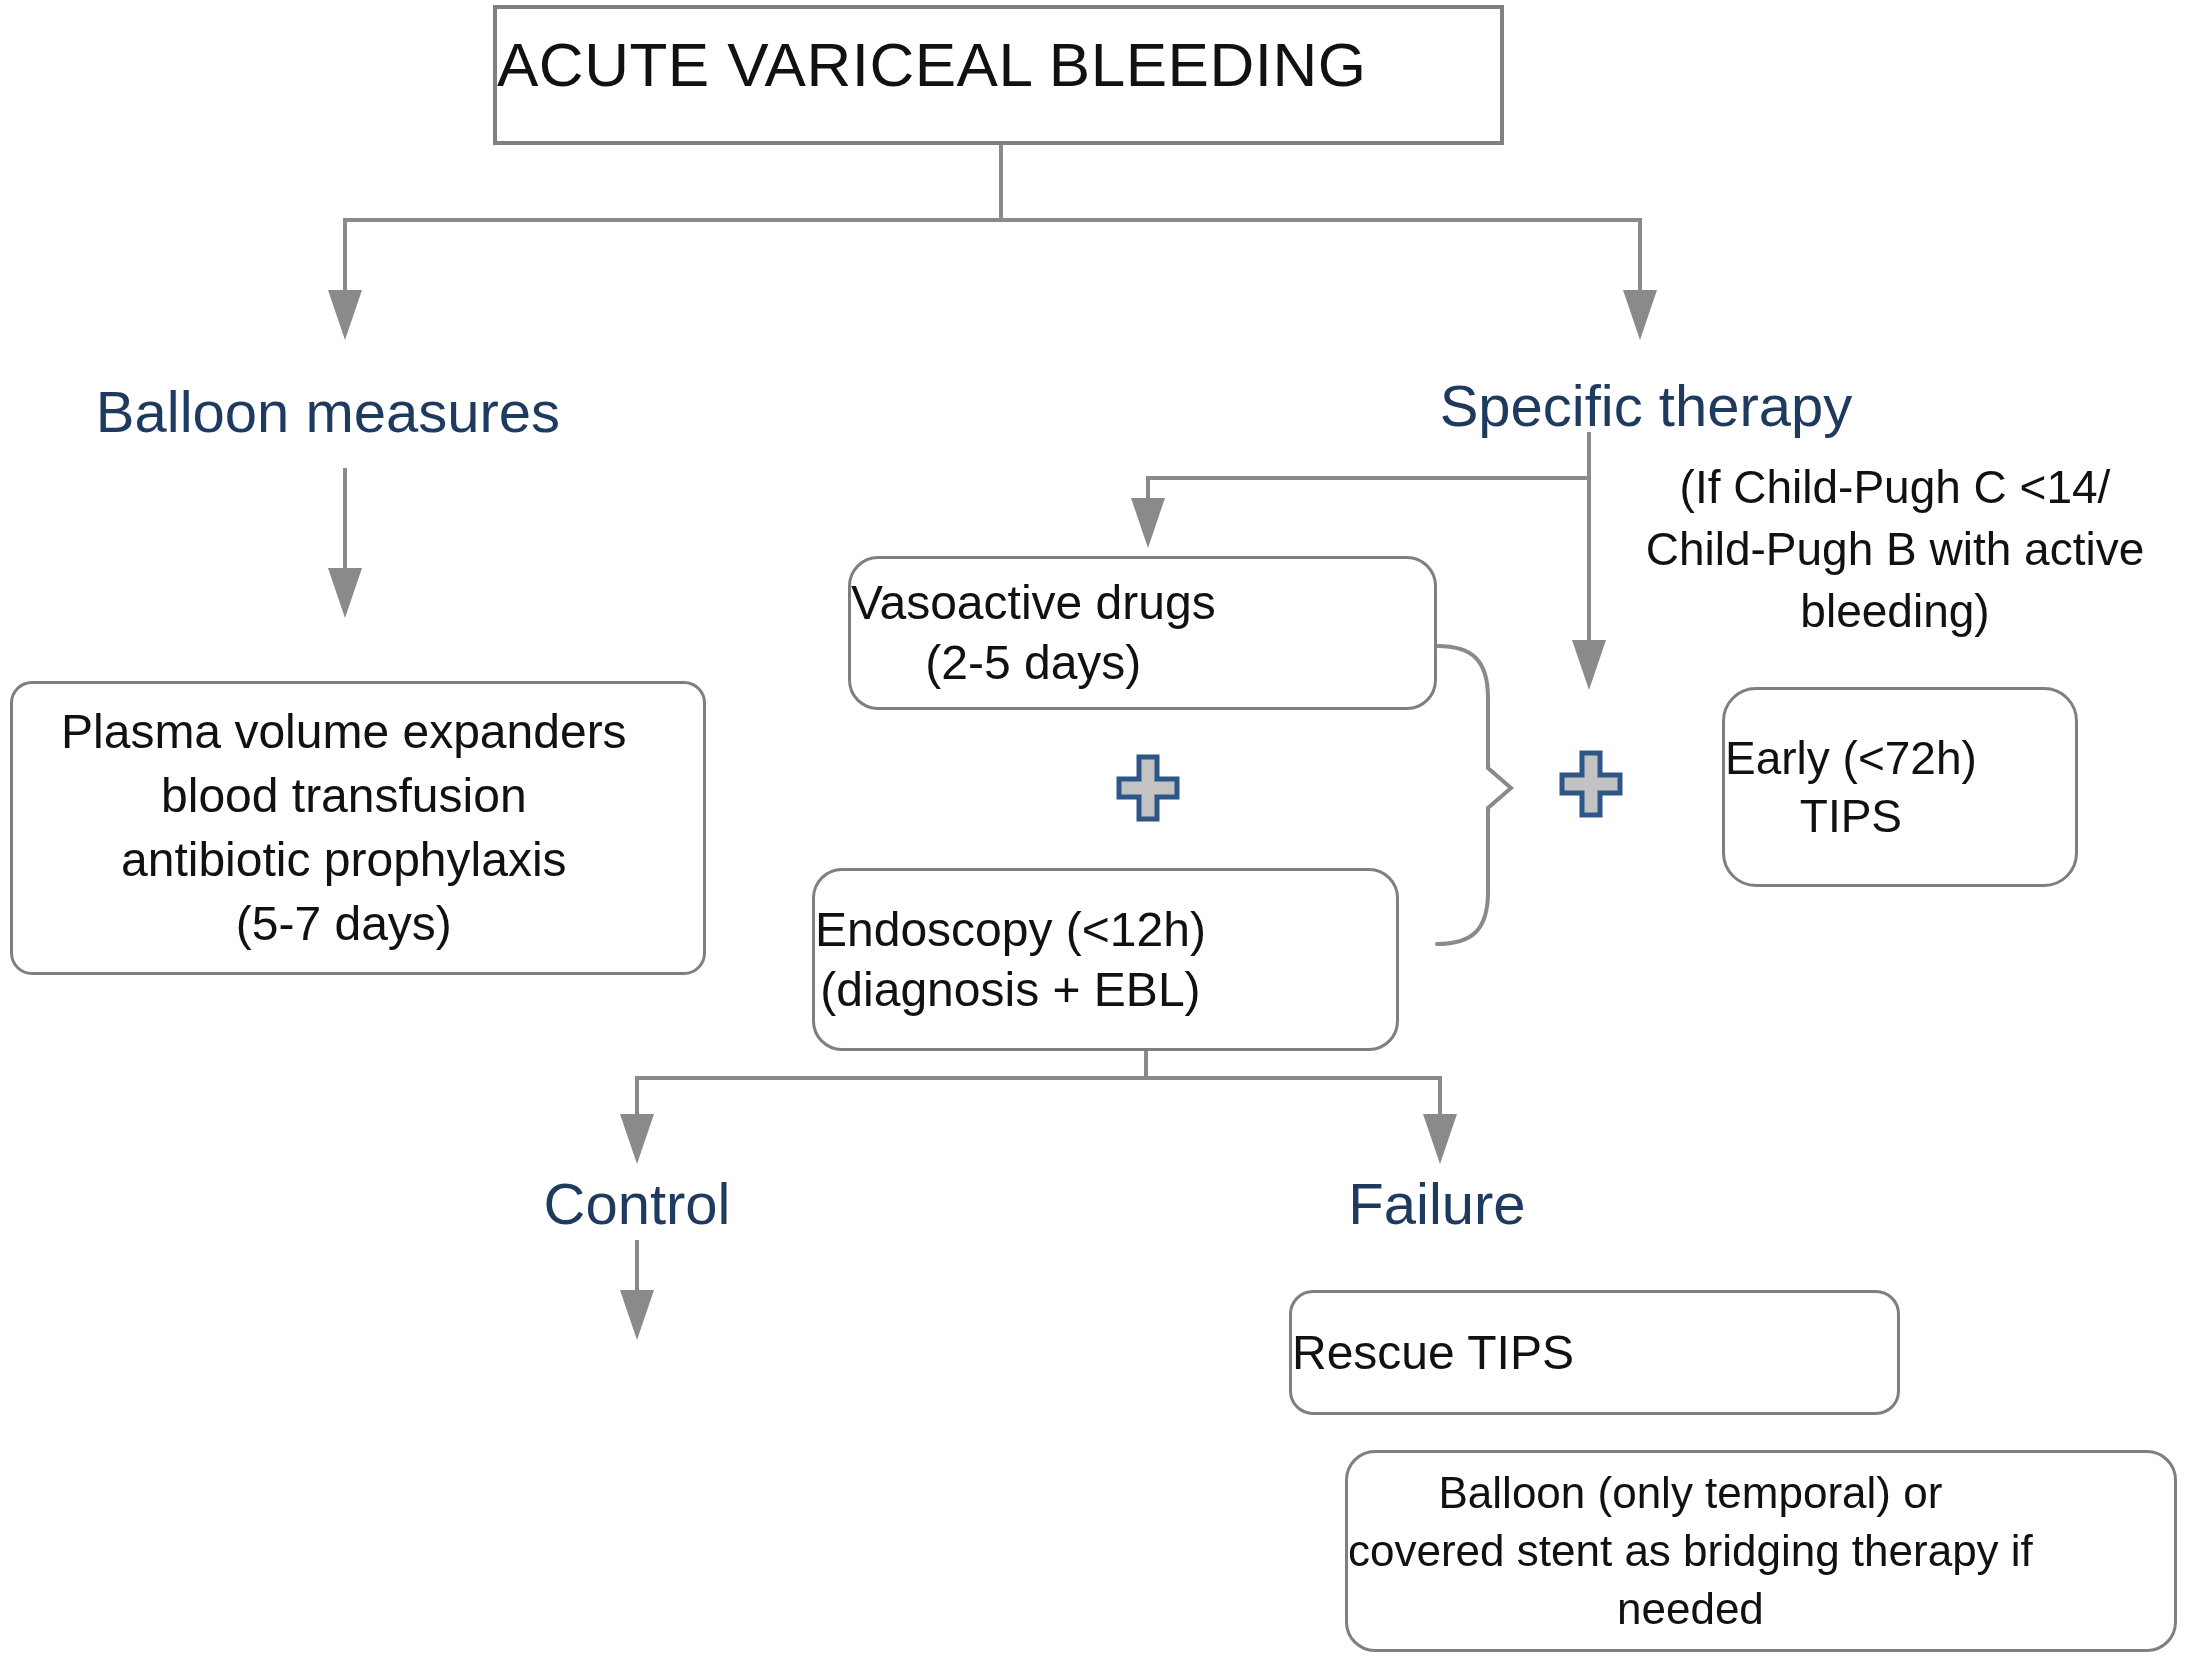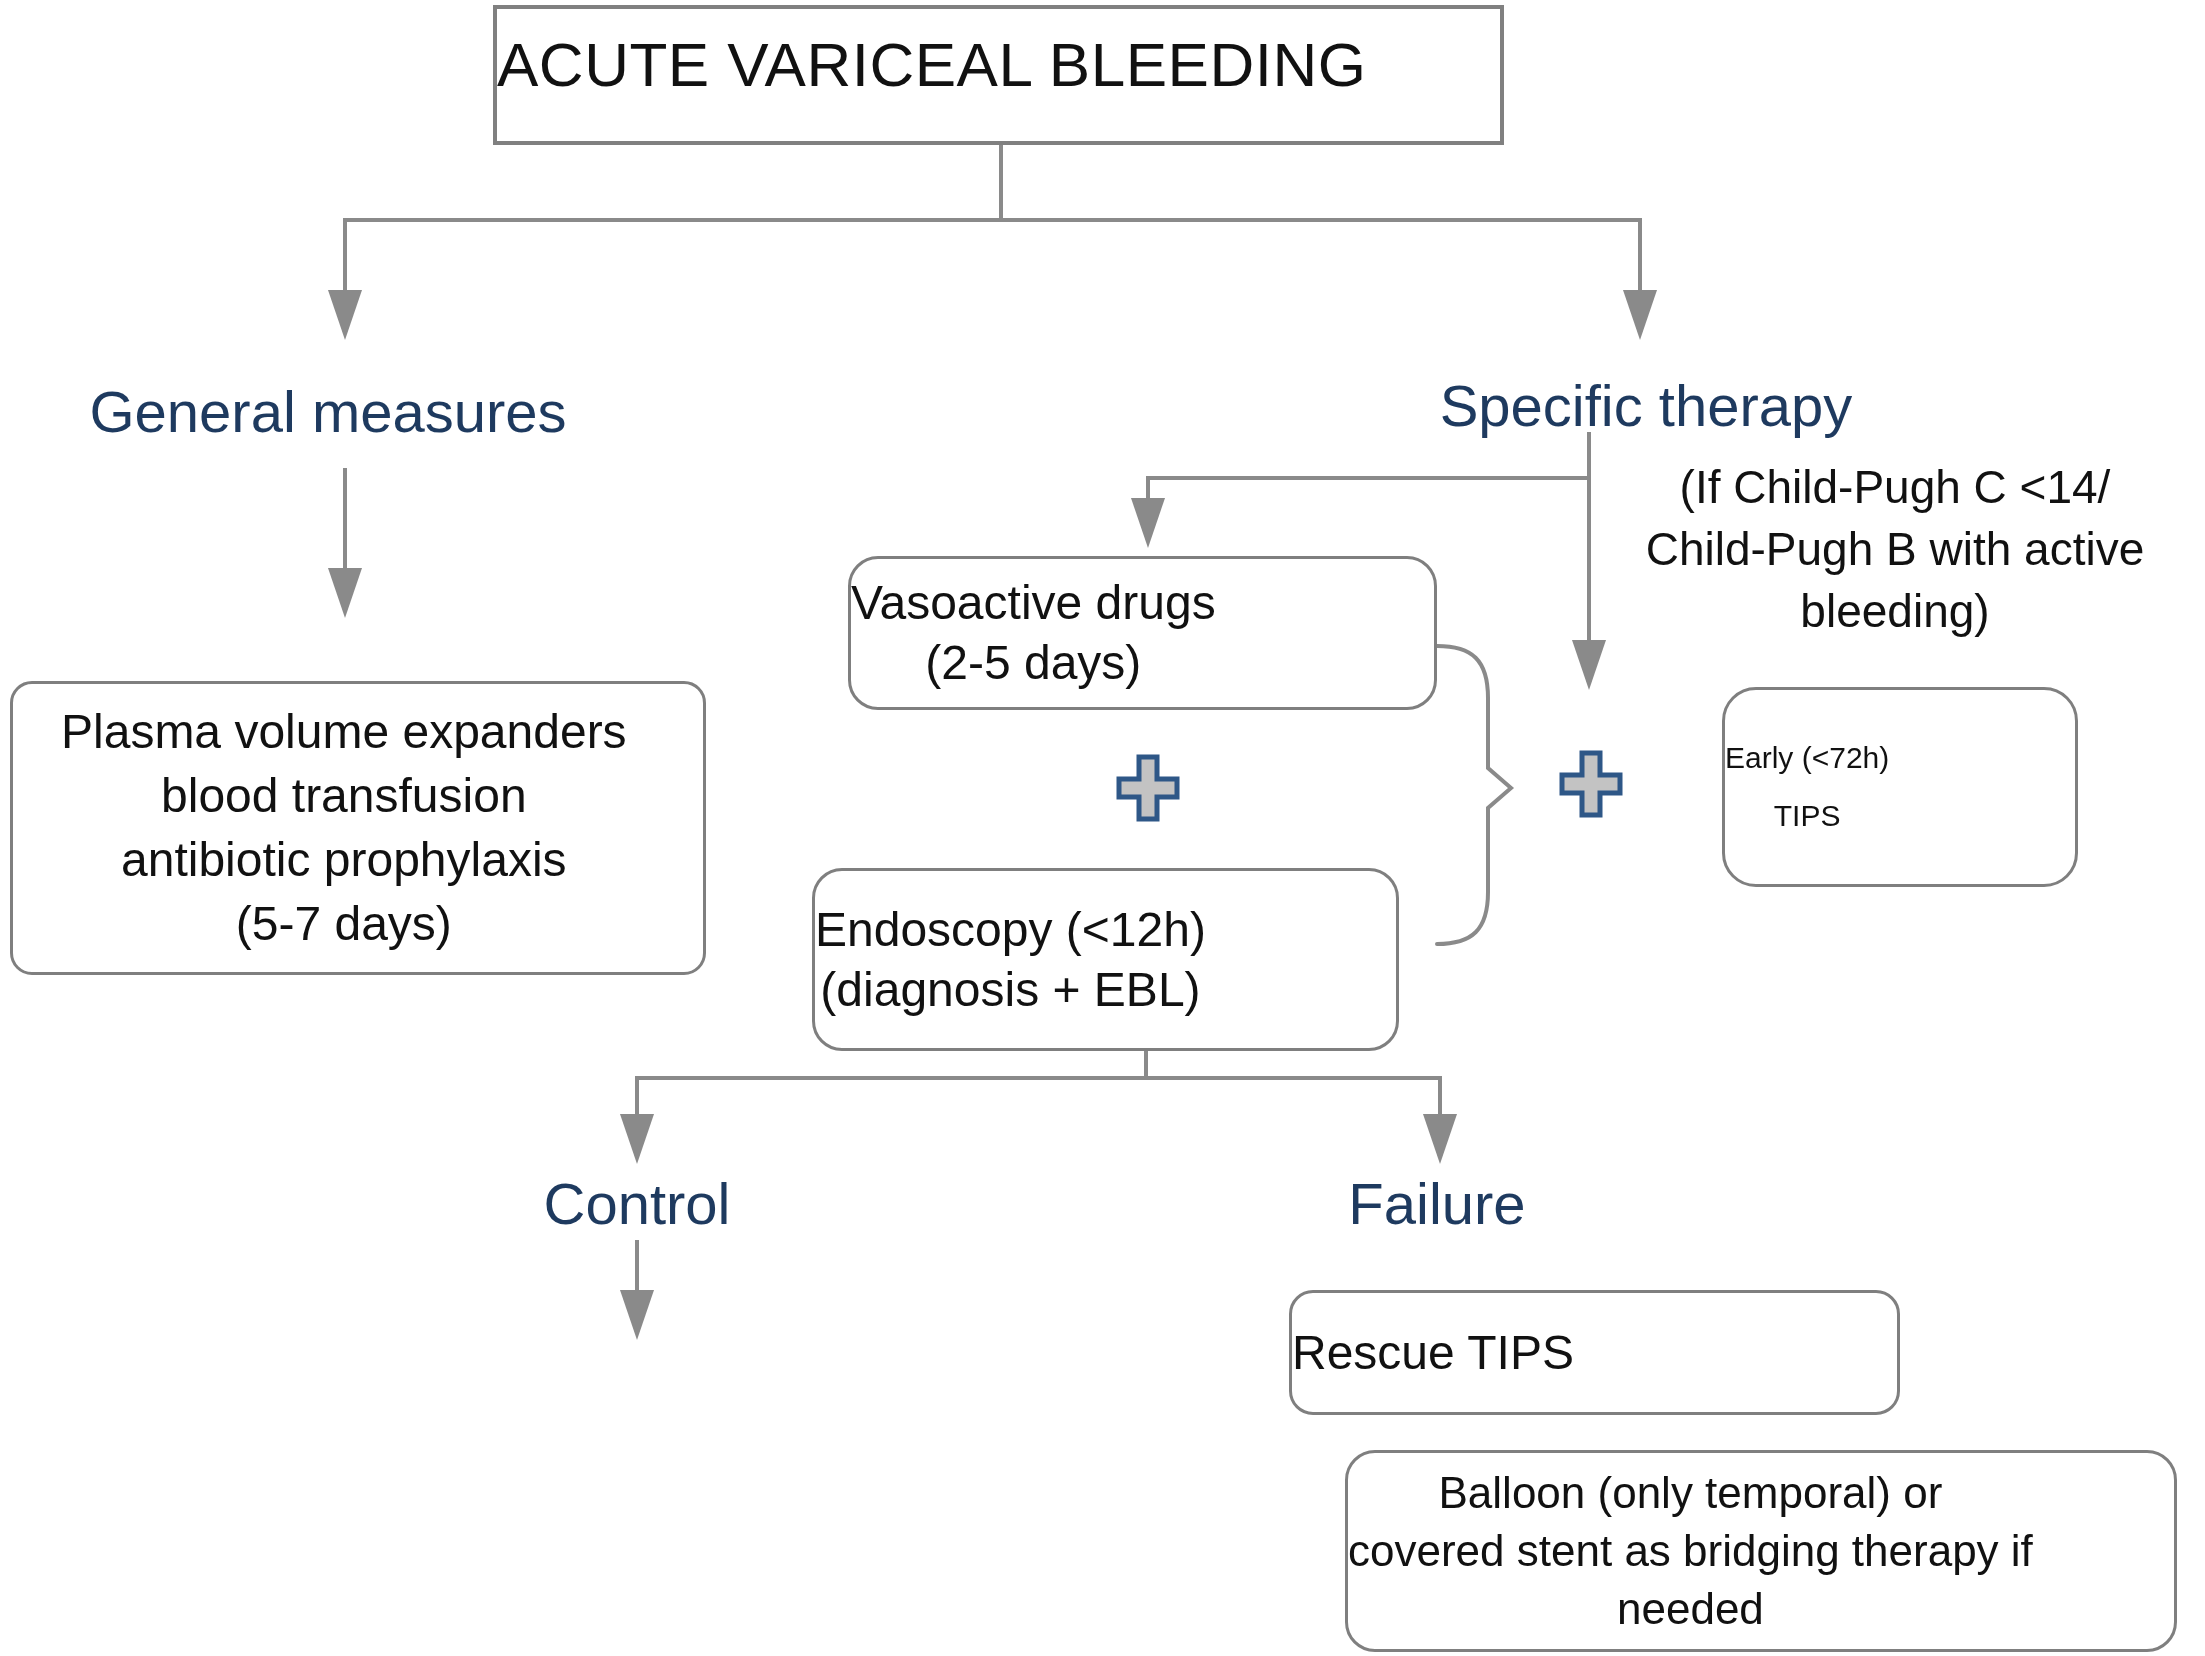--- a/index.html
+++ b/index.html
@@ -34,21 +34,21 @@
   }
   .title-box{
     left:493px;top:5px;width:1011px;height:140px;
     border:4px solid #808080;border-radius:0;
     font-size:62px;letter-spacing:0.5px;
     padding-bottom:22px;
   }
   .plasma-box{left:10px;top:681px;width:696px;height:294px;border-radius:22px;font-size:48px;line-height:64px;padding-left:48px;}
   .vaso-box{left:848px;top:556px;width:589px;height:154px;border-radius:30px;font-size:48px;line-height:60px;}
   .endo-box{left:812px;top:868px;width:587px;height:183px;border-radius:30px;font-size:48px;line-height:60px;}
-  .early-box{left:1722px;top:687px;width:356px;height:200px;border-radius:34px;font-size:30px;line-height:58px;}
+  .early-box{left:1722px;top:687px;width:356px;height:200px;border-radius:34px;font-size:46px;line-height:58px;}
   .rescue-box{left:1289px;top:1290px;width:611px;height:125px;border-radius:24px;font-size:48px;}
   .balloon-box{left:1345px;top:1450px;width:832px;height:202px;border-radius:30px;font-size:44px;line-height:58px;}
   .start-box{left:345px;top:1353px;width:515px;height:190px;border-radius:28px;font-size:48px;line-height:64px;}
   .hdr{
     position:absolute;color:var(--accent);
     font-size:58px;text-align:center;white-space:nowrap;
   }
   .hdr-general{left:78px;top:378px;width:500px;}
   .hdr-specific{left:1396px;top:372px;width:500px;}
   .hdr-control{left:437px;top:1170px;width:400px;}
@@ -99,21 +99,21 @@
     <polygon class="head" points="1423,1114 1457,1114 1440,1164"></polygon>
 
     <path class="wire" d="M637 1240 V1298"></path>
     <polygon class="head" points="620,1290 654,1290 637,1340"></polygon>
   </svg>
 
   <div class="box title-box">
     <span>ACUTE VARICEAL BLEEDING</span>
   </div>
 
-  <div class="hdr hdr-general">General measures</div>
+  <div class="hdr hdr-general">Balloon measures</div>
   <div class="hdr hdr-specific">Specific therapy</div>
 
   <div class="box plasma-box">
     <span>Plasma volume expanders
 blood transfusion
 antibiotic prophylaxis
 (5-7 days)</span>
   </div>
 
   <div class="box vaso-box">

